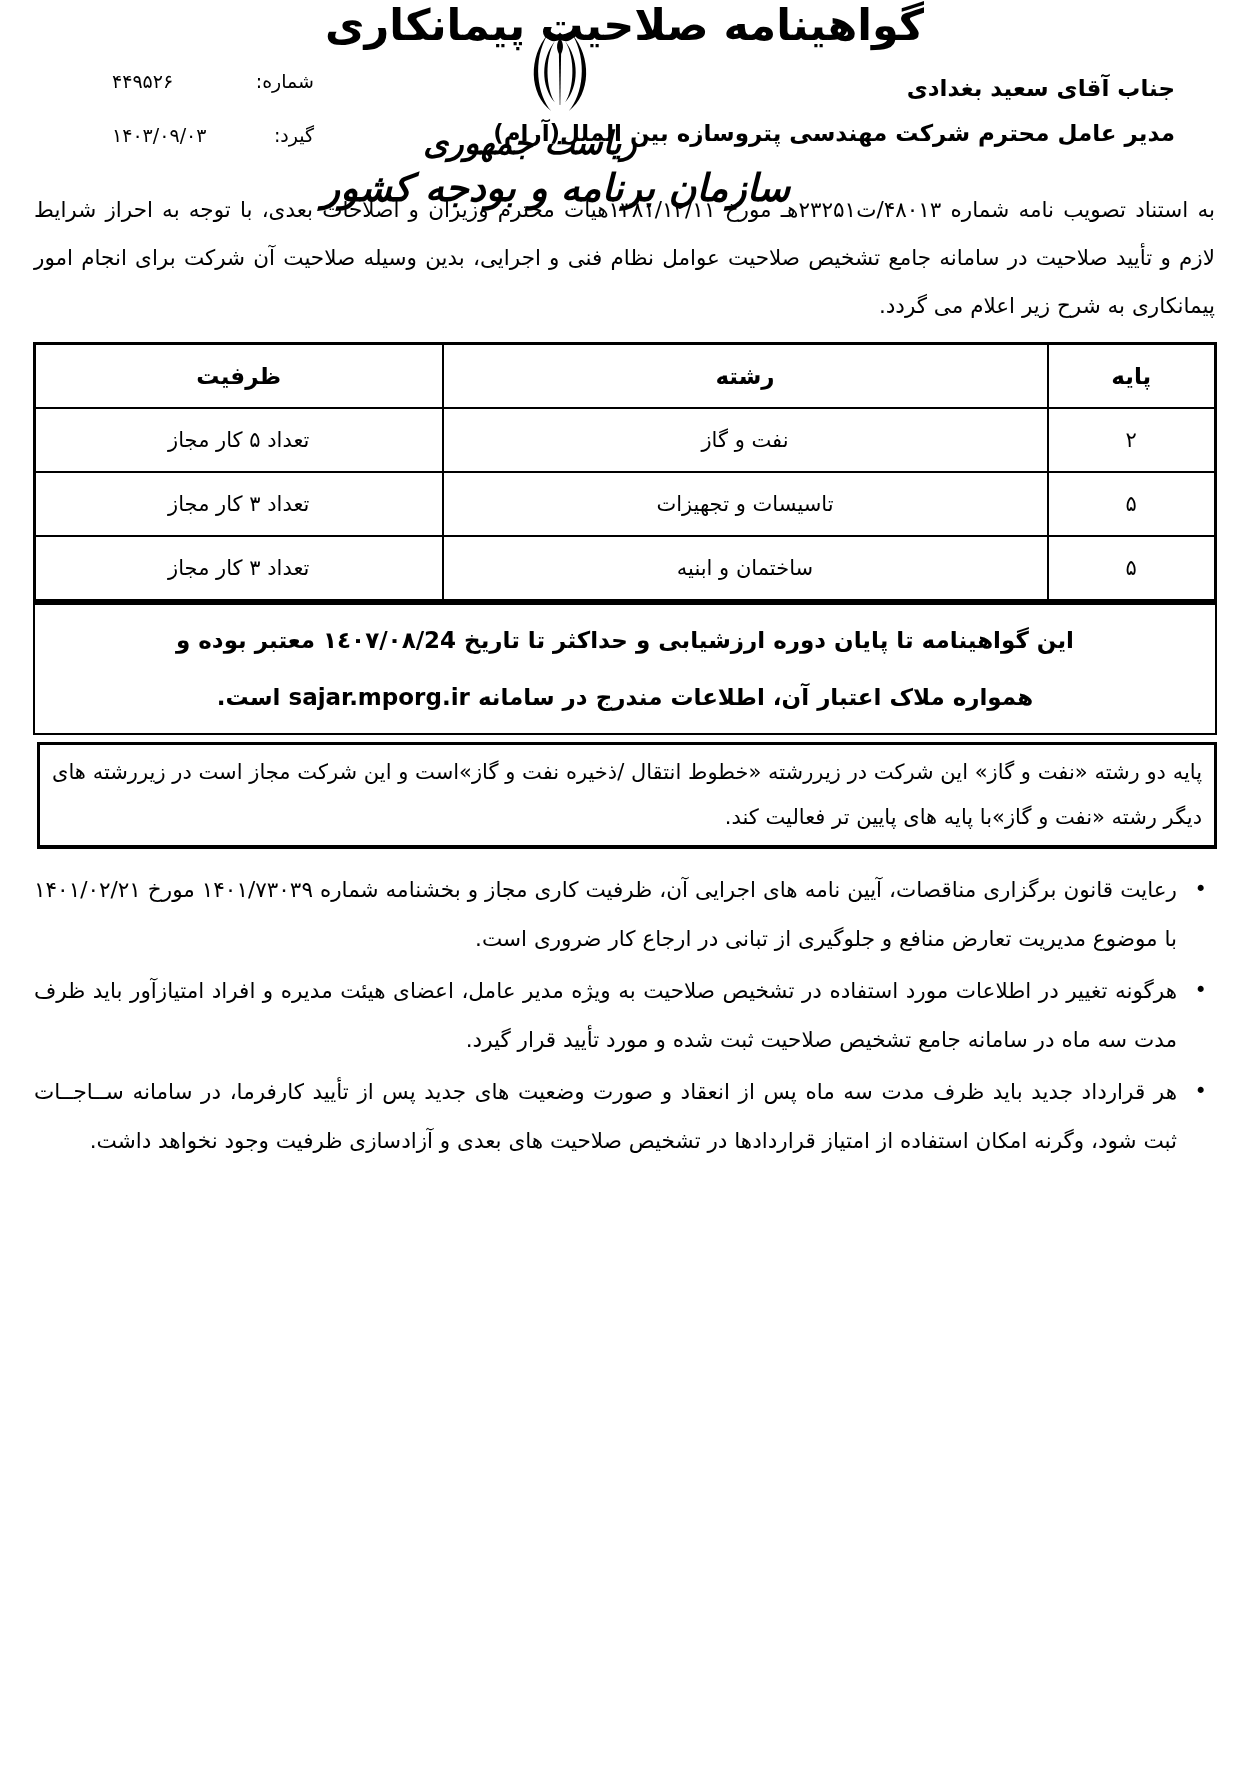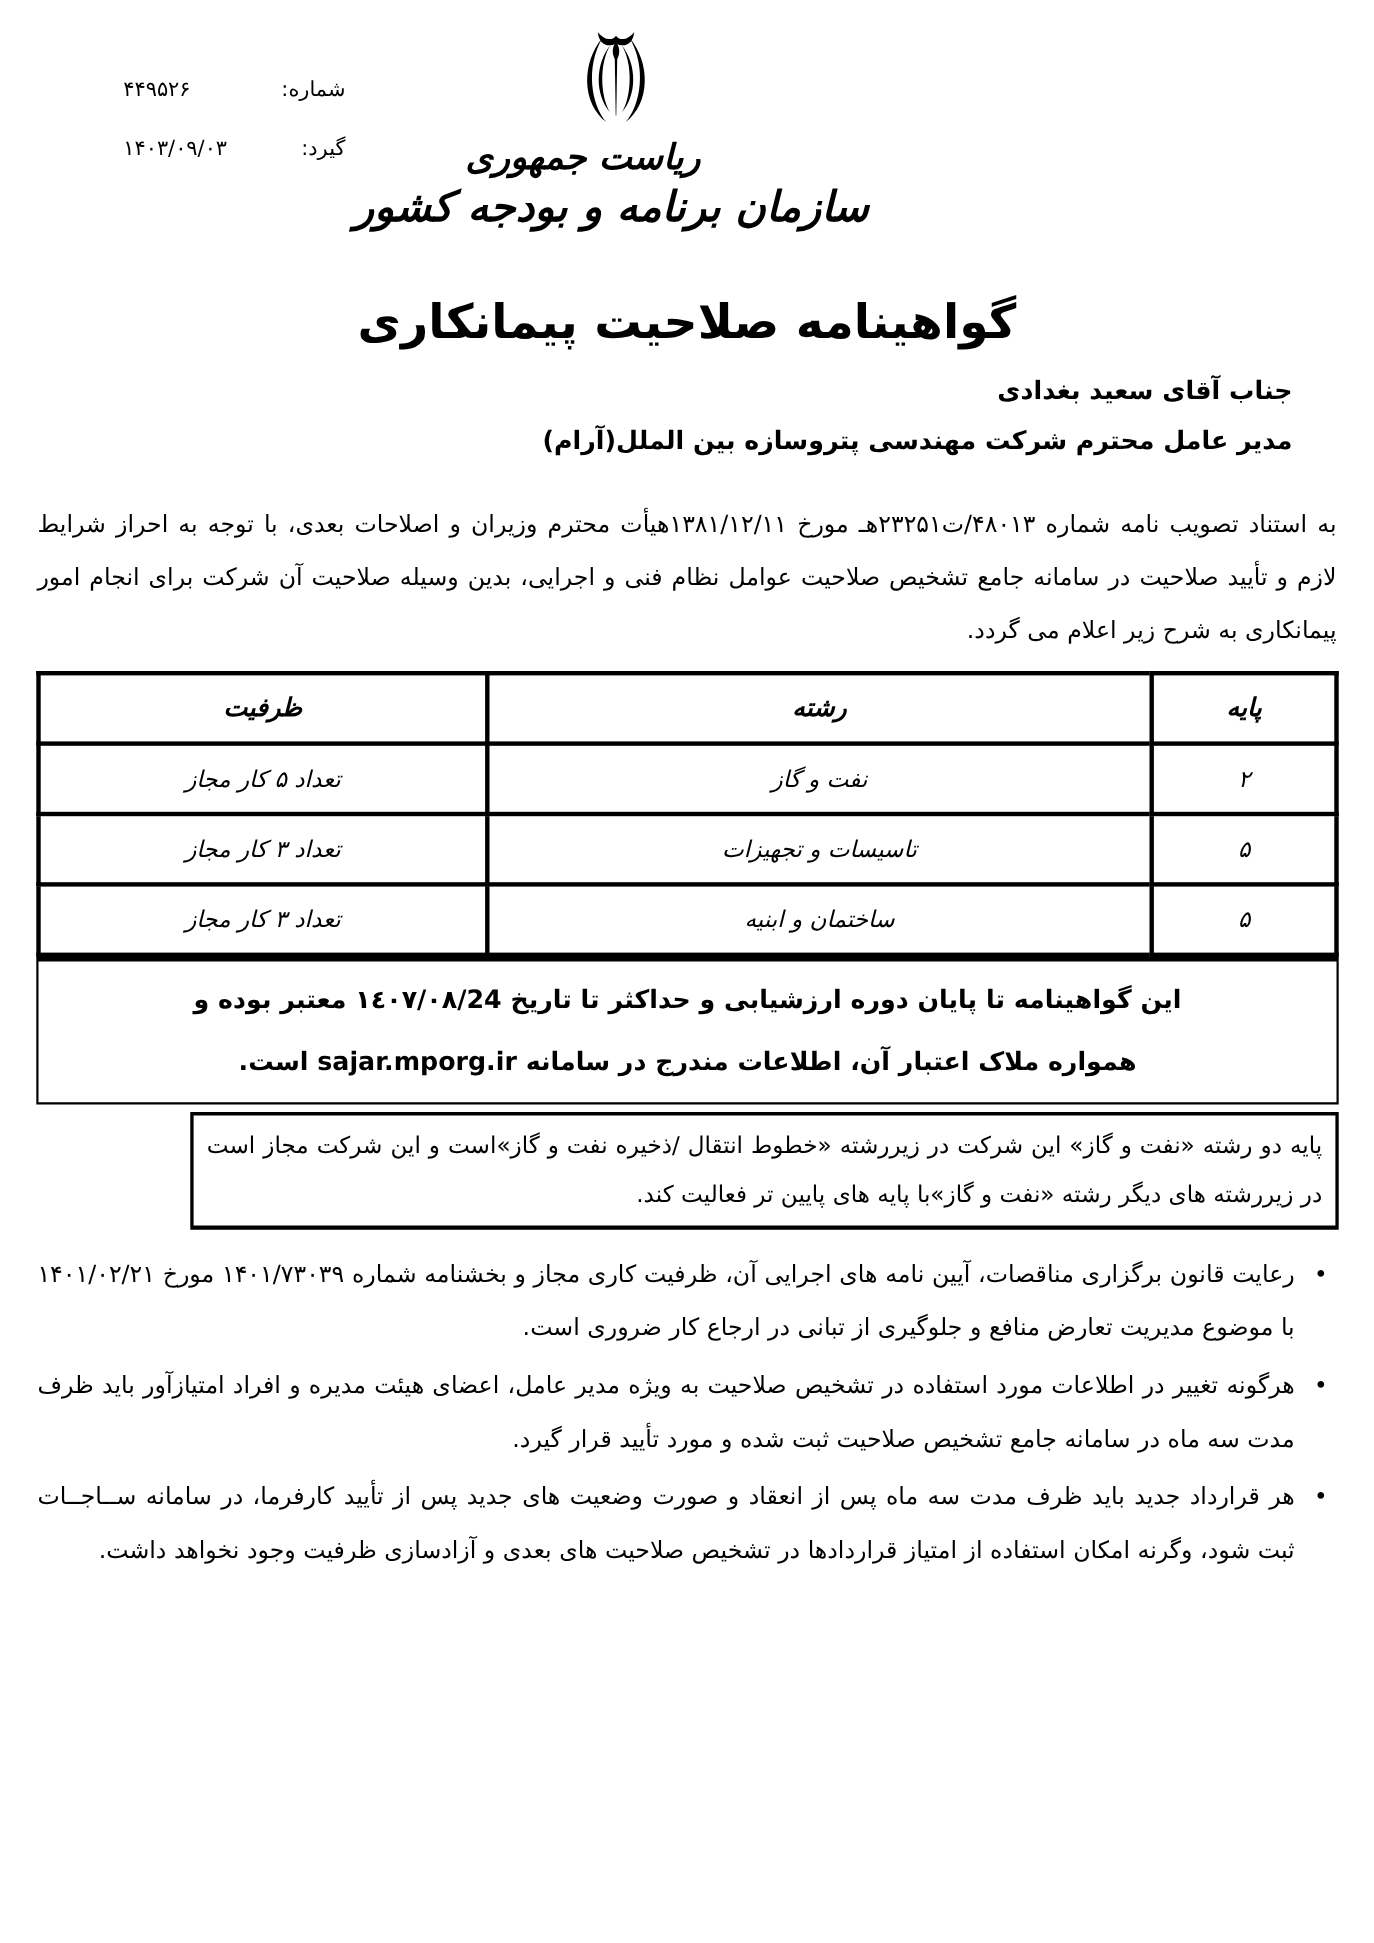--- a/index.html
+++ b/index.html
@@ -34,21 +34,21 @@
     font-size: 32px; font-weight: bold; font-style: italic;
     margin-top: 2px; padding-right: 60px;
   }
   .org-name {
     font-size: 38px; font-weight: bold; font-style: italic;
     margin-top: 4px; white-space: nowrap;
   }
 
   
   .title {
-    padding-top: 268px; text-align: center;
+    text-align: center;
     font-size: 43px; font-weight: bold;
   }
   .addressee {
     margin-top: 16px; padding-right: 74px; padding-left: 34px;
     font-weight: bold; font-size: 23px; line-height: 45px;
   }
   .addressee .nid { font-size: 24px; letter-spacing: 1px; }
 
   
   .intro {
@@ -57,38 +57,37 @@
   }
 
   
   .cert-table {
     width: 1184px; margin: 12px 32px 0 32px;
     border-collapse: collapse;
     border: 3px solid #000; border-bottom: none;
     font-size: 21px;
   }
   .cert-table th, .cert-table td {
-    border: 4px solid #000000; text-align: center; height: 64px;
+    border: 2px solid #000000; text-align: center; height: 64px;
     padding: 0 6px;
-    font-style: italic;
   }
   .cert-table th { font-size: 23px; font-weight: bold; }
   .col-grade { width: 168px; }
   .col-capacity { width: 408px; }
 
   .validity {
     width: 1184px; margin: 0 32px;
     border: 2px solid #000; border-top: 4px solid #000;
     text-align: center; font-weight: bold;
     font-size: 23px; line-height: 57px; padding: 7px 10px;
   }
   .validity .latin { font-family: "DejaVu Sans", sans-serif; font-weight: bold; }
 
   .note-box {
-    width: 1044px; margin: 7px 32px 0 32px;
+    width: 1180px; margin: 7px 32px 0 32px;
     border: 3px solid #000; border-bottom-width: 4px;
     padding: 5px 12px;
     font-size: 21px; line-height: 45px; text-align: justify;
   }
 
   
   .notes { margin: 16px 34px 0 34px; list-style: none; }
   .notes li {
     position: relative; padding-right: 38px; margin-bottom: 3px;
     font-size: 21.5px; line-height: 49px; text-align: justify;

